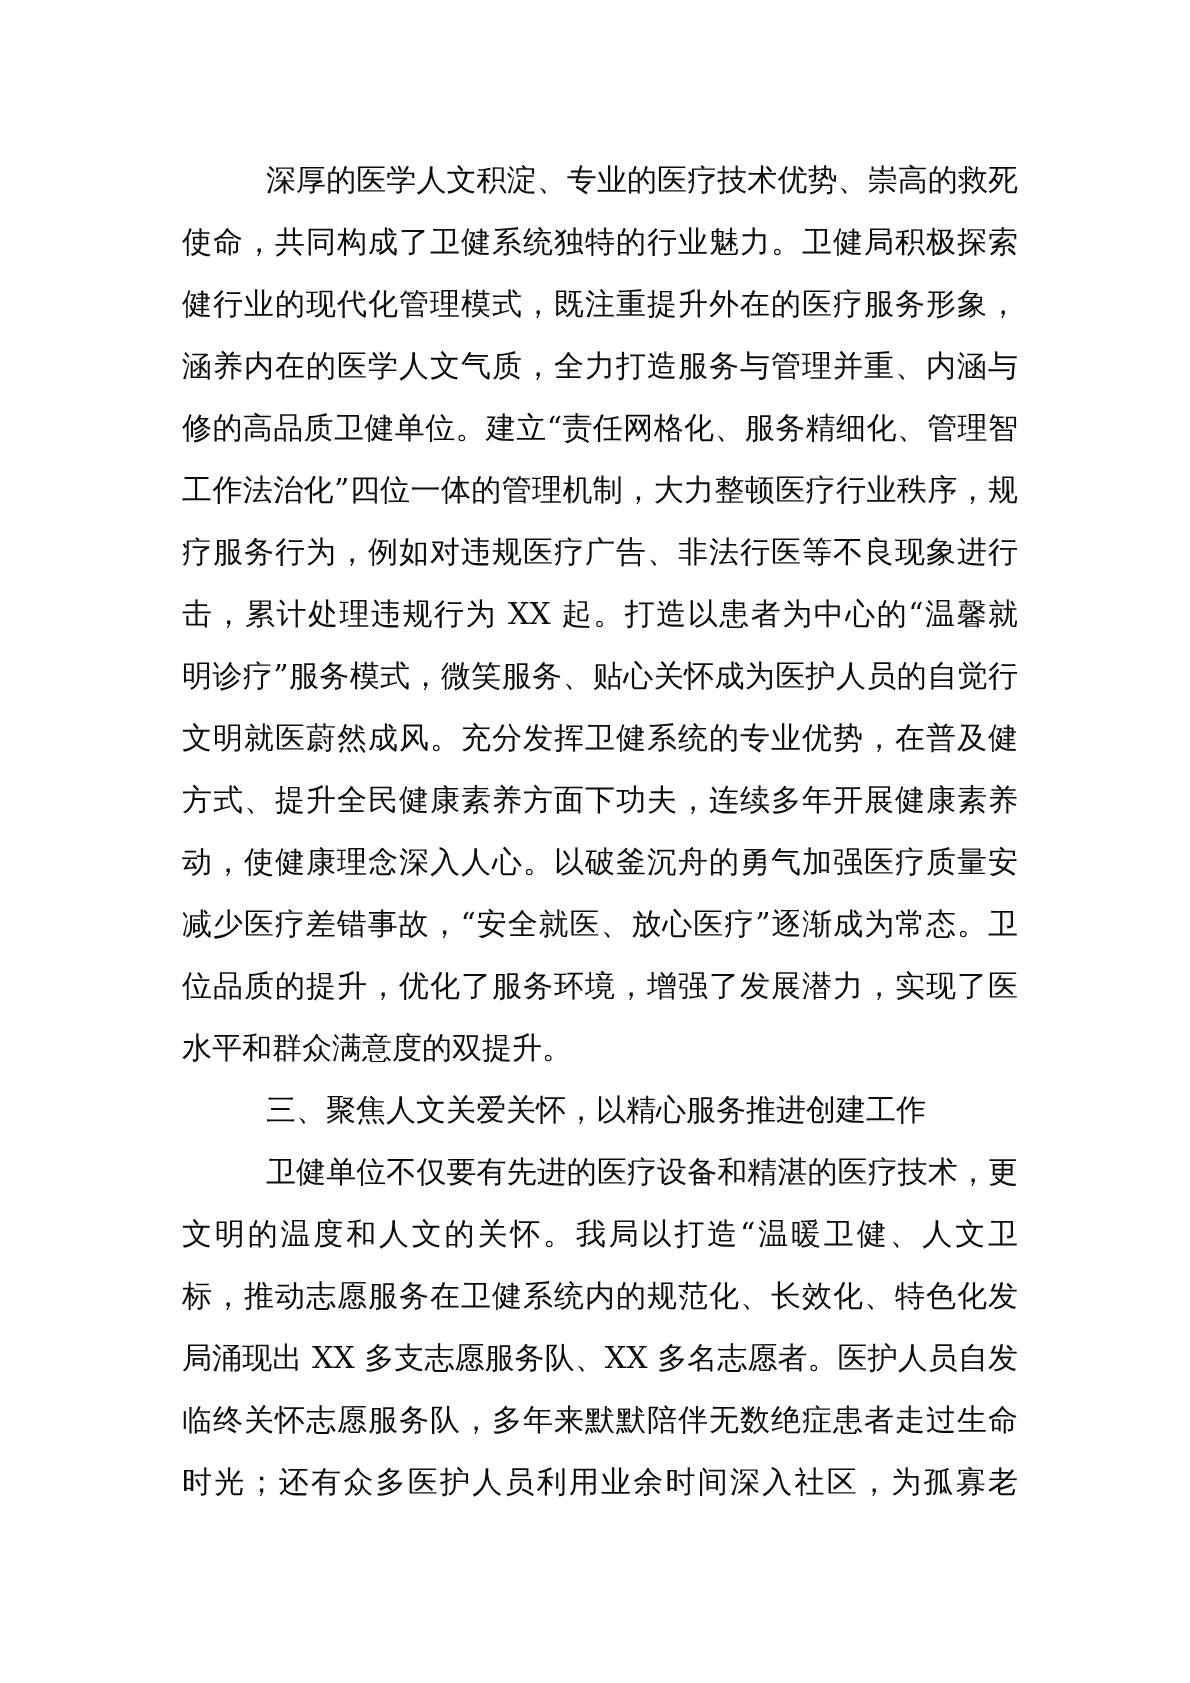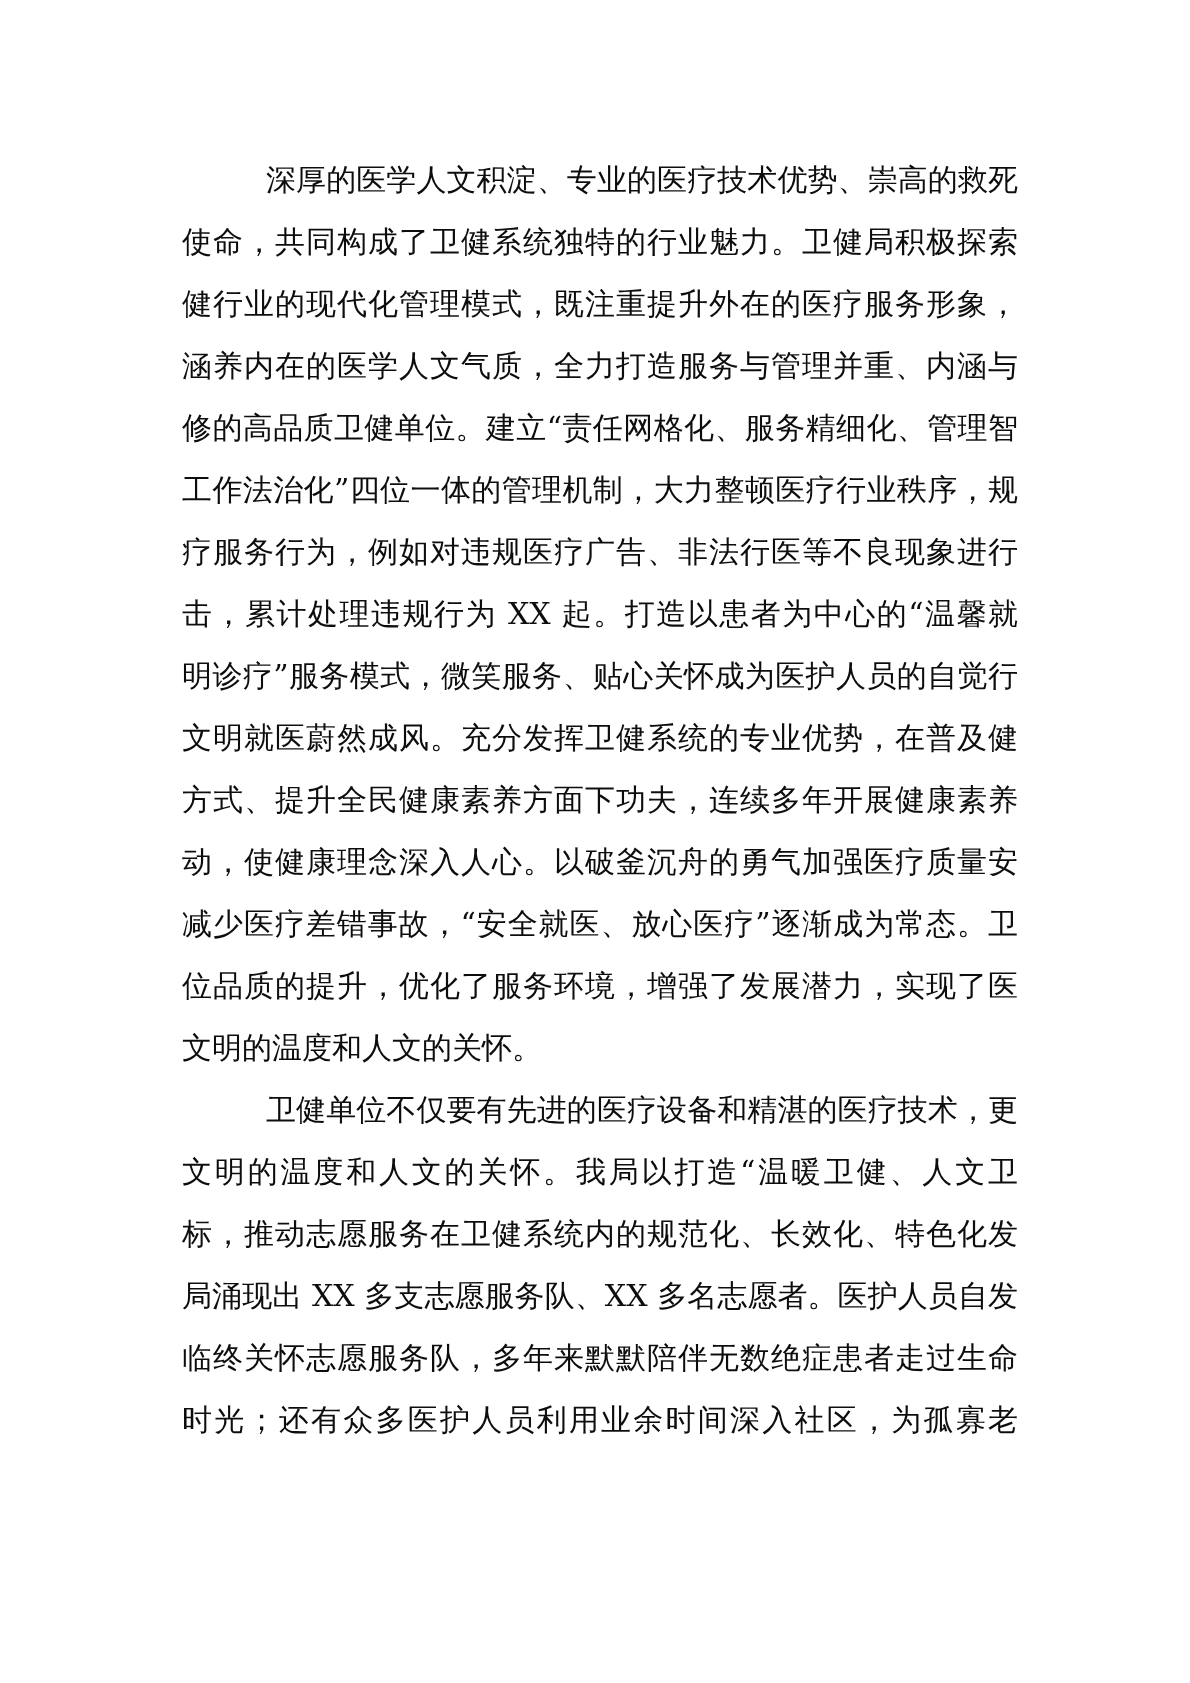--- a/index.html
+++ b/index.html
@@ -51,21 +51,22 @@
       <div class="line fill">修的高品质卫健单位。建立“责任网格化、服务精细化、管理智慧化、</div>
       <div class="line fill">工作法治化”四位一体的管理机制，大力整顿医疗行业秩序，规范医</div>
       <div class="line fill">疗服务行为，例如对违规医疗广告、非法行医等不良现象进行严厉打</div>
       <div class="line fill">击，累计处理违规行为 XX 起。打造以患者为中心的“温馨就医、文</div>
       <div class="line fill">明诊疗”服务模式，微笑服务、贴心关怀成为医护人员的自觉行动，</div>
       <div class="line fill">文明就医蔚然成风。充分发挥卫健系统的专业优势，在普及健康生活</div>
       <div class="line fill">方式、提升全民健康素养方面下功夫，连续多年开展健康素养提升行</div>
       <div class="line fill">动，使健康理念深入人心。以破釜沉舟的勇气加强医疗质量安全管理，</div>
       <div class="line fill">减少医疗差错事故，“安全就医、放心医疗”逐渐成为常态。卫健单</div>
       <div class="line fill">位品质的提升，优化了服务环境，增强了发展潜力，实现了医疗服务</div>
-      <div class="line">文明的温度和人文的关怀。</div>
+      <div class="line">水平和群众满意度的双提升。</div>
+      <div class="line indent">三、聚焦人文关爱关怀，以精心服务推进创建工作</div>
       <div class="line indent fill">卫健单位不仅要有先进的医疗设备和精湛的医疗技术，更要有</div>
       <div class="line fill">文明的温度和人文的关怀。我局以打造“温暖卫健、人文卫健”为目</div>
       <div class="line fill">标，推动志愿服务在卫健系统内的规范化、长效化、特色化发展，全</div>
       <div class="line fill">局涌现出 XX 多支志愿服务队、XX 多名志愿者。医护人员自发成立的</div>
       <div class="line fill">临终关怀志愿服务队，多年来默默陪伴无数绝症患者走过生命的最后</div>
       <div class="line fill">时光；还有众多医护人员利用业余时间深入社区，为孤寡老人、贫困</div>
     </div>
 </div>
 
 </body></html>

